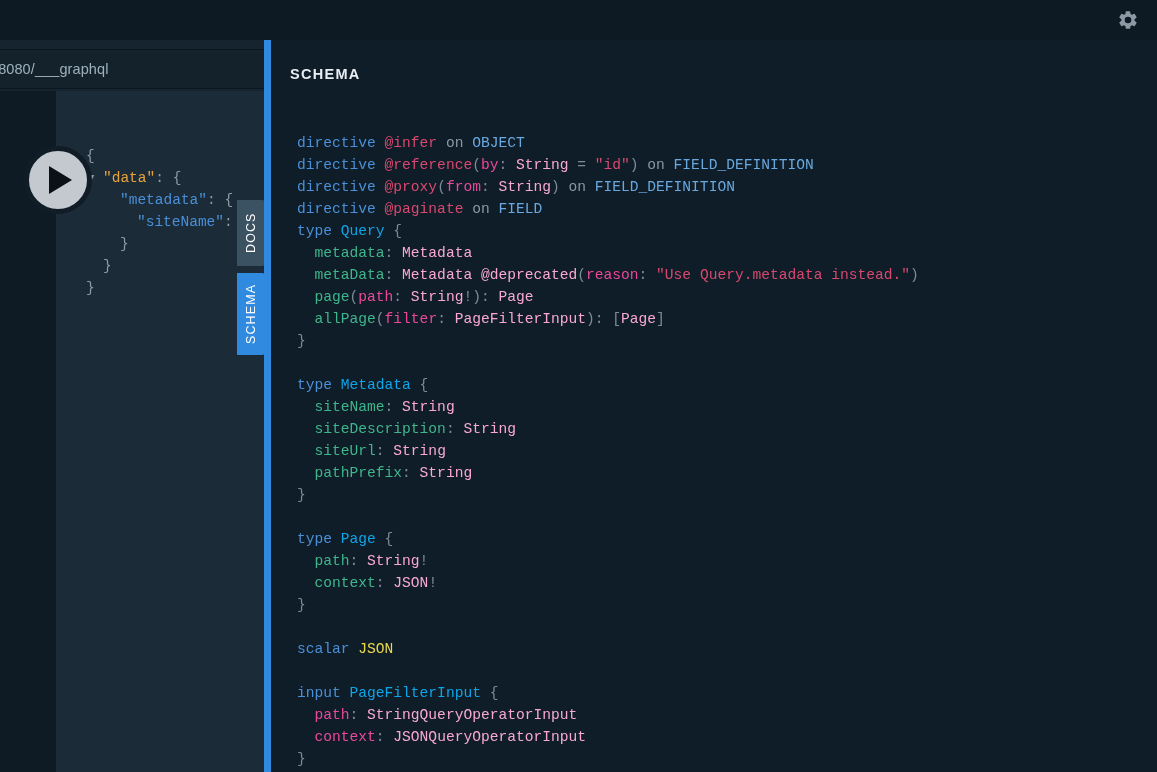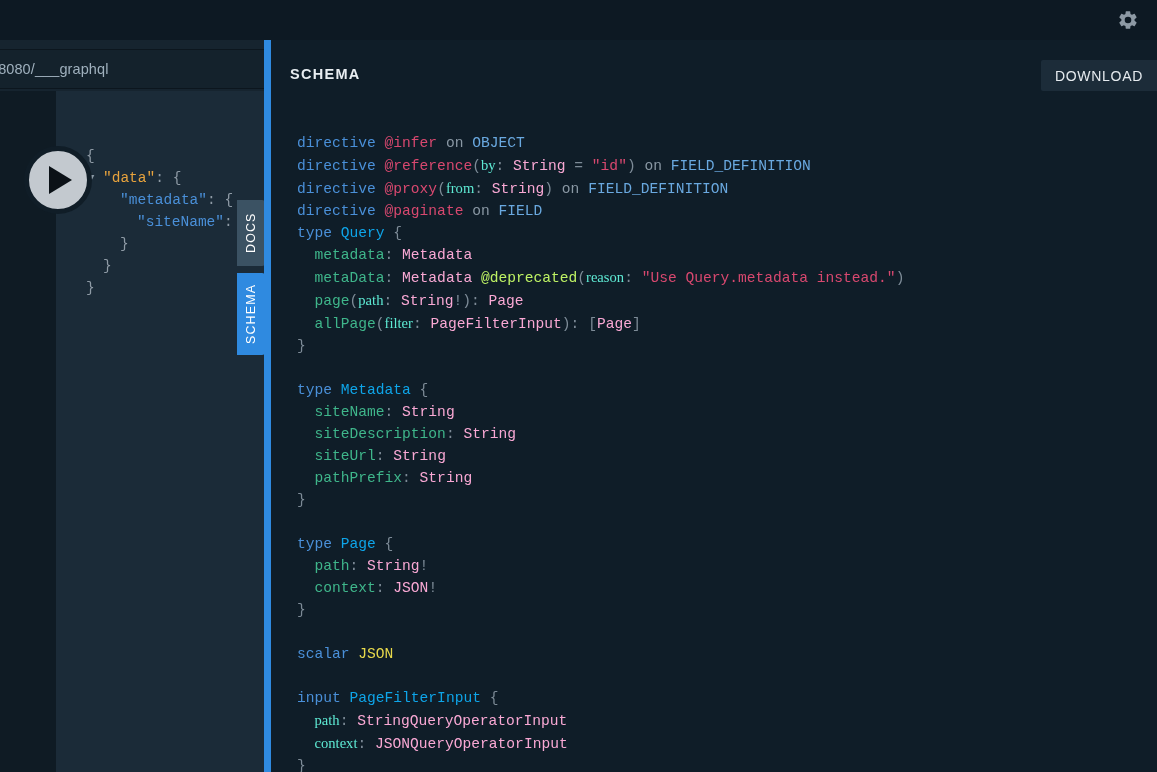--- a/index.html
+++ b/index.html
@@ -239,28 +239,28 @@
     line-height: 22px;
     white-space: pre;
     color: #8a98a4;
   }
 
   
   .t-kw    { color: #4a90d9; }  
   .t-dir   { color: #d8486f; }  
   .t-on    { color: #8a98a4; }  
   .t-loc   { color: #6aa9e0; }  
-  .t-arg   { color: #5eead4; font-family: Liberation Serif, serif; }  
+  .t-arg   { color: #ec4899; }  
   .t-type  { color: #f9a8d4; }  
   .t-typn  { color: #0ea5e9; }  
   .t-str   { color: #d8486f; }  
   .t-field { color: #3fb68b; }  
   .t-punc  { color: #7d8b97; }
   .t-scalar{ color: #e7d94b; }
-  .t-dep   { color: #bef264; }
+  .t-dep   { color: #f9a8d4; }
 </style>
 </head>
 <body>
 
 <div id="app">
 
   <div class="topbar">
     <div class="gear-btn">
       <span>
         <svg width="22" height="22" viewBox="0 0 24 24" fill="#8d99a4">
@@ -294,20 +294,19 @@
     <div class="side-tab schema">
       <span>SCHEMA</span>
     </div>
   </div>
 
   <div class="divider"></div>
 
   <div class="schema-pane">
     <div class="schema-header">
       <div class="schema-title">SCHEMA</div>
-      <button class="download-btn">DOWNLOAD</button>
     </div>
     <div class="schema-body">
       <div class="schema-code" id="schema-code"><div><span class="t-kw">directive </span><span class="t-dir">@infer</span><span class="t-on"> on </span><span class="t-loc">OBJECT</span></div><div><span class="t-kw">directive </span><span class="t-dir">@reference</span><span class="t-punc">(</span><span class="t-arg">by</span><span class="t-punc">: </span><span class="t-type">String</span><span class="t-punc"> = </span><span class="t-str">"id"</span><span class="t-punc">)</span><span class="t-on"> on </span><span class="t-loc">FIELD_DEFINITION</span></div><div><span class="t-kw">directive </span><span class="t-dir">@proxy</span><span class="t-punc">(</span><span class="t-arg">from</span><span class="t-punc">: </span><span class="t-type">String</span><span class="t-punc">)</span><span class="t-on"> on </span><span class="t-loc">FIELD_DEFINITION</span></div><div><span class="t-kw">directive </span><span class="t-dir">@paginate</span><span class="t-on"> on </span><span class="t-loc">FIELD</span></div><div><span class="t-kw">type </span><span class="t-typn">Query</span><span class="t-punc"> {</span></div><div><span class="t-punc">  </span><span class="t-field">metadata</span><span class="t-punc">: </span><span class="t-type">Metadata</span></div><div><span class="t-punc">  </span><span class="t-field">metaData</span><span class="t-punc">: </span><span class="t-type">Metadata</span><span class="t-punc"> </span><span class="t-dep">@deprecated</span><span class="t-punc">(</span><span class="t-arg">reason</span><span class="t-punc">: </span><span class="t-str">"Use Query.metadata instead."</span><span class="t-punc">)</span></div><div><span class="t-punc">  </span><span class="t-field">page</span><span class="t-punc">(</span><span class="t-arg">path</span><span class="t-punc">: </span><span class="t-type">String</span><span class="t-punc">!): </span><span class="t-type">Page</span></div><div><span class="t-punc">  </span><span class="t-field">allPage</span><span class="t-punc">(</span><span class="t-arg">filter</span><span class="t-punc">: </span><span class="t-type">PageFilterInput</span><span class="t-punc">): [</span><span class="t-type">Page</span><span class="t-punc">]</span></div><div><span class="t-punc">}</span></div><div>&nbsp;</div><div><span class="t-kw">type </span><span class="t-typn">Metadata</span><span class="t-punc"> {</span></div><div><span class="t-punc">  </span><span class="t-field">siteName</span><span class="t-punc">: </span><span class="t-type">String</span></div><div><span class="t-punc">  </span><span class="t-field">siteDescription</span><span class="t-punc">: </span><span class="t-type">String</span></div><div><span class="t-punc">  </span><span class="t-field">siteUrl</span><span class="t-punc">: </span><span class="t-type">String</span></div><div><span class="t-punc">  </span><span class="t-field">pathPrefix</span><span class="t-punc">: </span><span class="t-type">String</span></div><div><span class="t-punc">}</span></div><div>&nbsp;</div><div><span class="t-kw">type </span><span class="t-typn">Page</span><span class="t-punc"> {</span></div><div><span class="t-punc">  </span><span class="t-field">path</span><span class="t-punc">: </span><span class="t-type">String</span><span class="t-punc">!</span></div><div><span class="t-punc">  </span><span class="t-field">context</span><span class="t-punc">: </span><span class="t-type">JSON</span><span class="t-punc">!</span></div><div><span class="t-punc">}</span></div><div>&nbsp;</div><div><span class="t-kw">scalar </span><span class="t-scalar">JSON</span></div><div>&nbsp;</div><div><span class="t-kw">input </span><span class="t-typn">PageFilterInput</span><span class="t-punc"> {</span></div><div><span class="t-punc">  </span><span class="t-arg">path</span><span class="t-punc">: </span><span class="t-type">StringQueryOperatorInput</span></div><div><span class="t-punc">  </span><span class="t-arg">context</span><span class="t-punc">: </span><span class="t-type">JSONQueryOperatorInput</span></div><div><span class="t-punc">}</span></div></div>
     </div>
   </div>
 
 </div>
 
 </body></html>

